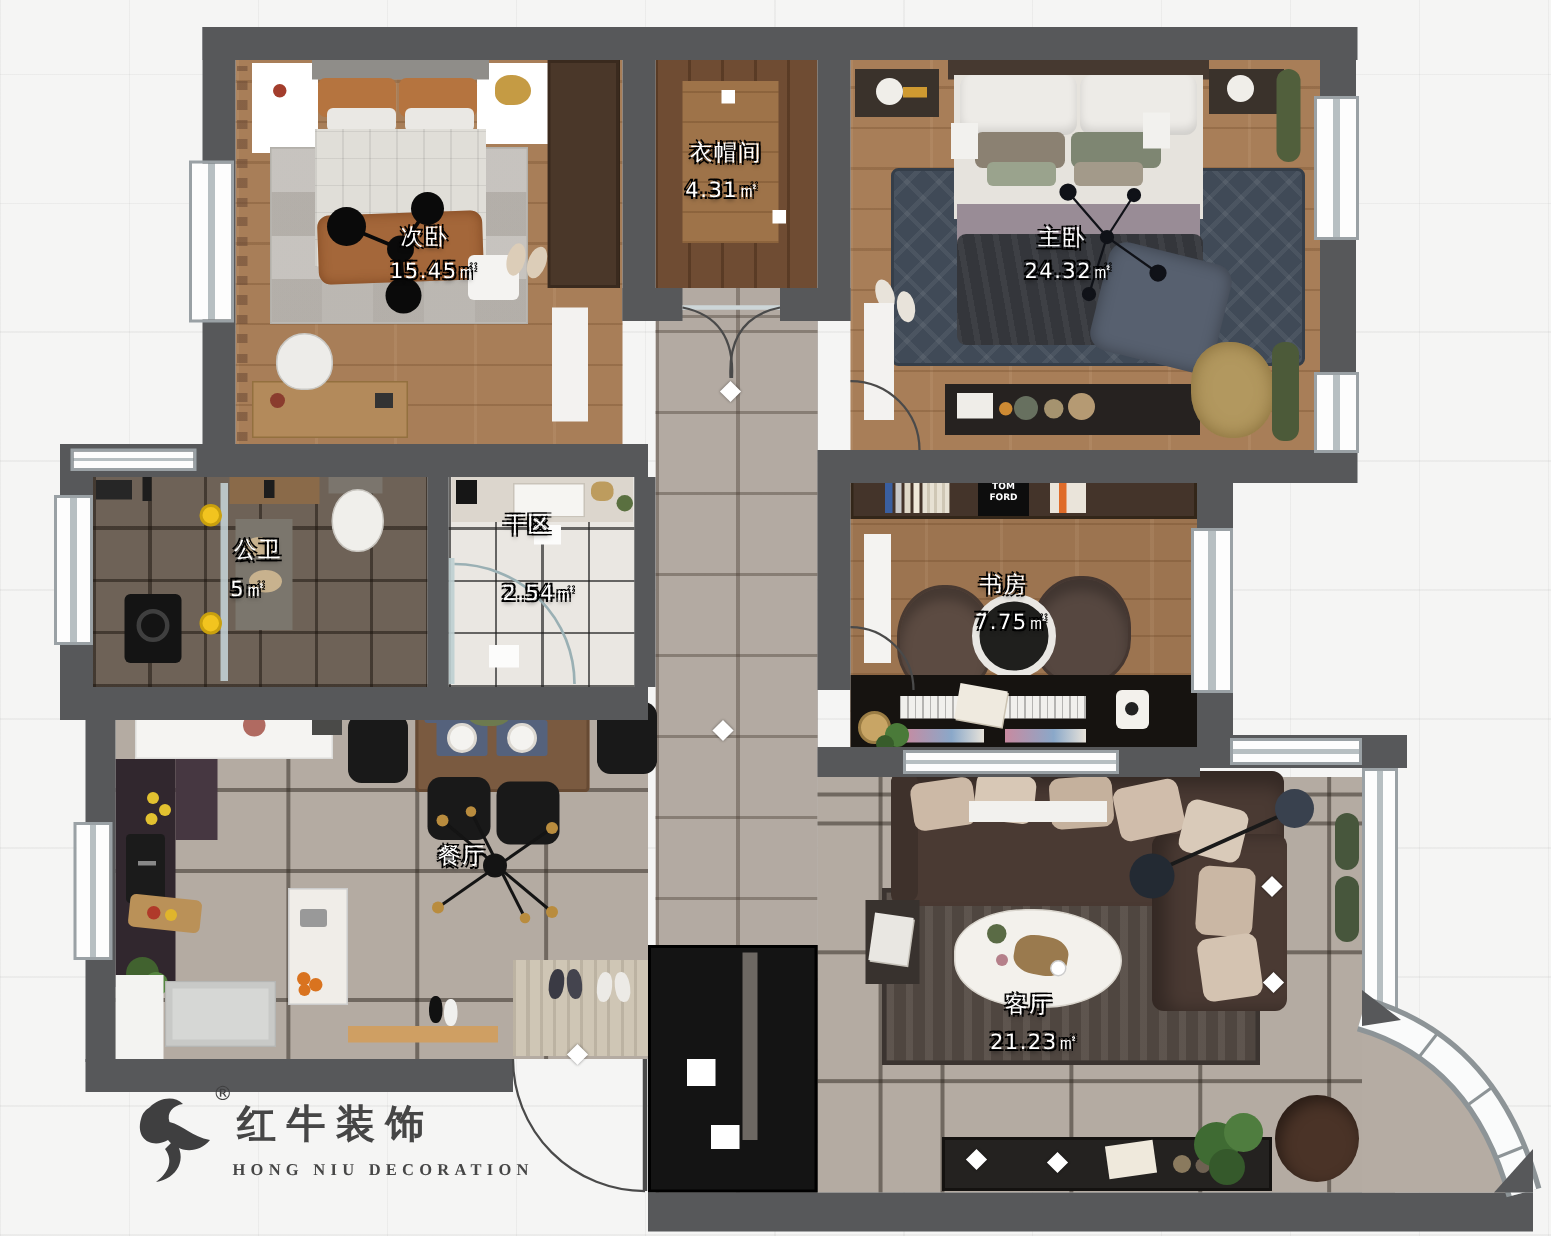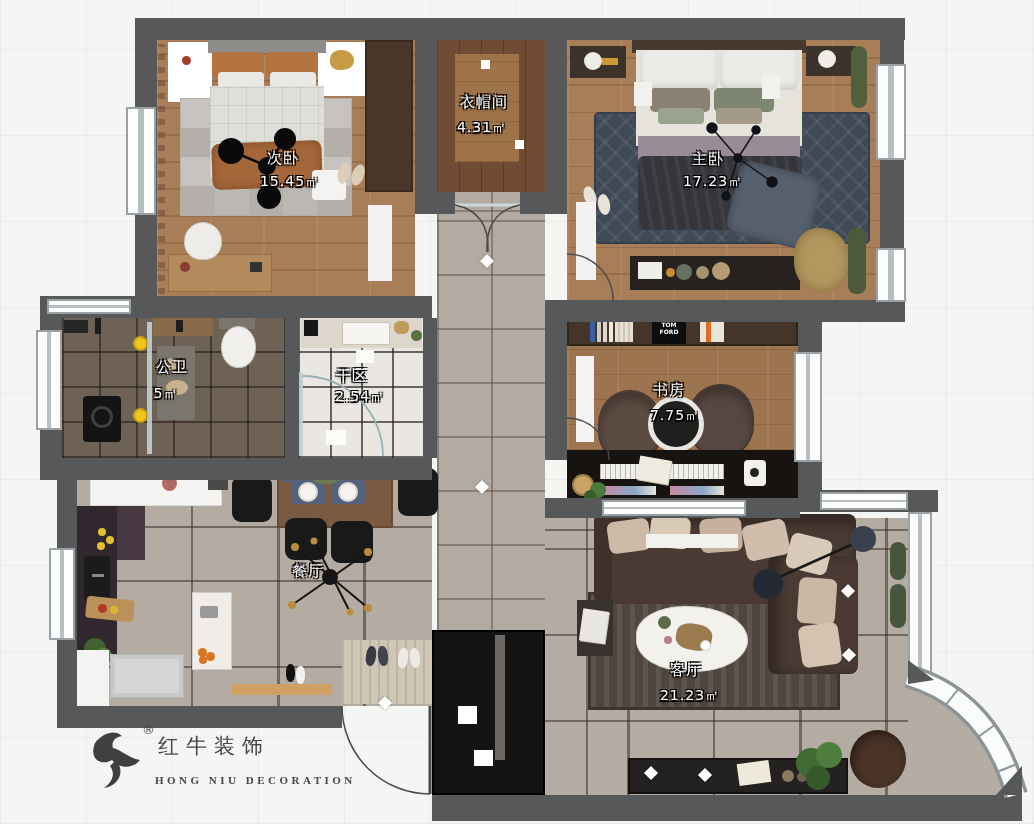--- a/index.html
+++ b/index.html
@@ -41,21 +41,21 @@
     box-shadow:0 0 2px rgba(0,0,0,.45);z-index:30}
   .dot-y{position:absolute;width:15px;height:15px;border-radius:50%;background:#f2c41f;
     border:2px solid #c9a00e;box-sizing:border-box;z-index:30}
   .blk{position:absolute;background:#0a0a0a;border-radius:50%;z-index:25}
   .quilt{background-image:
     repeating-linear-gradient(0deg,rgba(0,0,0,.07) 0 1px,transparent 1px 18px),
     repeating-linear-gradient(90deg,rgba(0,0,0,.07) 0 1px,transparent 1px 18px)}
   svg.overlay{position:absolute;left:0;top:0;z-index:20;pointer-events:none}
   .f{z-index:1}.fur{z-index:10}.wall{z-index:15}
   #logo{position:absolute;left:80px;top:716px;width:280px;height:100px;z-index:50}
-  #brand{position:absolute;left:78px;top:16px;font-size:21px;font-weight:400;color:#464646;letter-spacing:7px;white-space:nowrap}
+  #brand{position:absolute;left:78px;top:16px;font-size:26px;font-weight:700;color:#464646;letter-spacing:7px;white-space:nowrap}
   #sub{position:absolute;left:75px;top:58px;font-family:"Liberation Serif",serif;font-size:11px;
     font-weight:700;color:#464646;letter-spacing:3.5px;white-space:nowrap}
   #reg{position:absolute;left:62px;top:6px;font-size:13px;color:#3f3f40}
 </style>
 </head>
 <body>
 
 <div id="canvas">
 
   <div class="abs f wood" style="left:157px;top:40px;width:258px;height:258px"></div>
@@ -368,24 +368,24 @@
   <div class="abs fur" style="left:934px;top:722px;width:44px;height:16px;background:#47563c;border-radius:8px;transform:rotate(38deg)"></div>
   <div class="abs fur" style="left:958px;top:748px;width:44px;height:16px;background:#47563c;border-radius:8px;transform:rotate(46deg)"></div>
   <div class="diamond" style="left:843px;top:586px"></div>
   <div class="diamond" style="left:844px;top:650px"></div>
 
   <div class="lbl" style="left:283px;top:158px">次卧</div>
   <div class="lbl area" style="left:290px;top:181px">15.45㎡</div>
   <div class="lbl" style="left:484px;top:102px">衣帽间</div>
   <div class="lbl area" style="left:482px;top:127px">4.31㎡</div>
   <div class="lbl" style="left:708px;top:159px">主卧</div>
-  <div class="lbl area" style="left:713px;top:181px">17.23㎡</div>
+  <div class="lbl area" style="left:713px;top:181px">24.32㎡</div>
   <div class="lbl" style="left:172px;top:367px">公卫</div>
   <div class="lbl area" style="left:166px;top:393px">5㎡</div>
-  <div class="lbl" style="left:352px;top:376px">干区</div>
+  <div class="lbl" style="left:352px;top:350px">干区</div>
   <div class="lbl area" style="left:360px;top:396px">2.54㎡</div>
   <div class="lbl" style="left:669px;top:390px">书房</div>
   <div class="lbl area" style="left:675px;top:415px">7.75㎡</div>
   <div class="lbl" style="left:308px;top:571px">餐厅</div>
   <div class="lbl" style="left:686px;top:670px">客厅</div>
   <div class="lbl area" style="left:690px;top:695px">21.23㎡</div>
 
   <div id="logo">
     <svg width="68" height="64" viewBox="0 0 68 64" style="position:absolute;left:2px;top:14px">
       <path d="M18,8 C24,2 34,0 40,6 C33,7 29,12 31,18 C40,20 46,28 58,30 C50,40 36,38 30,30 C20,36 8,30 12,16 C13,12 15,10 18,8 Z" fill="#3f3f40"></path>

